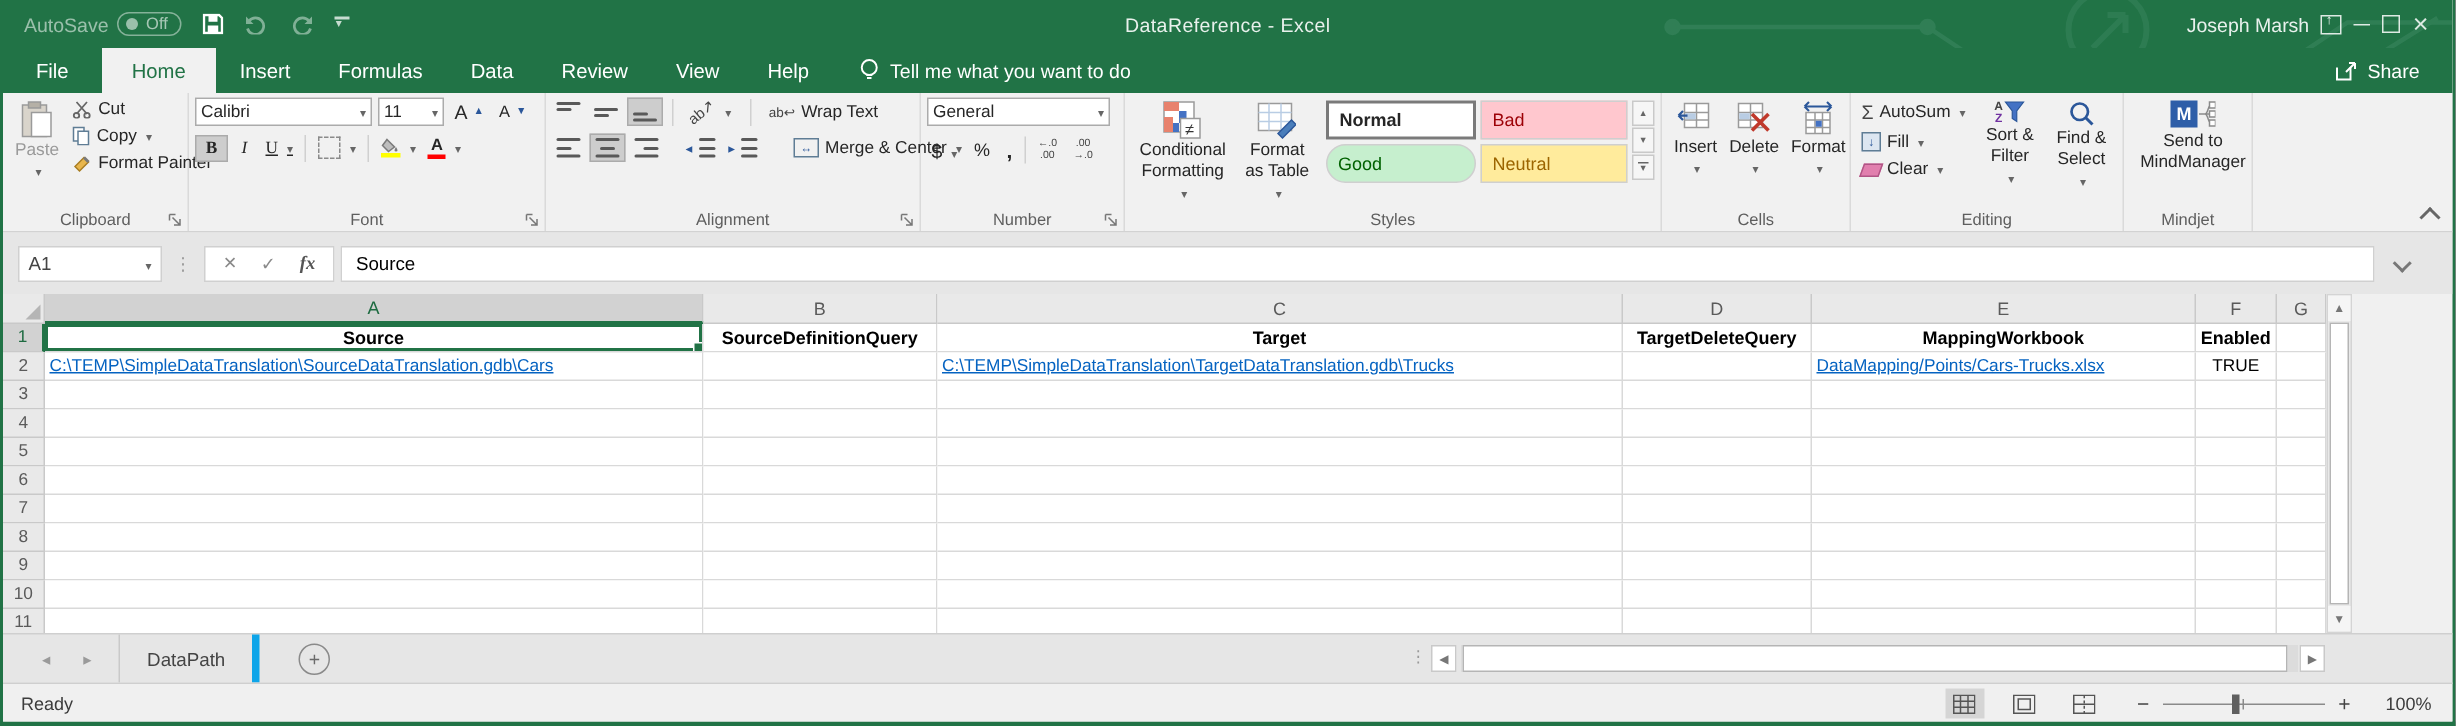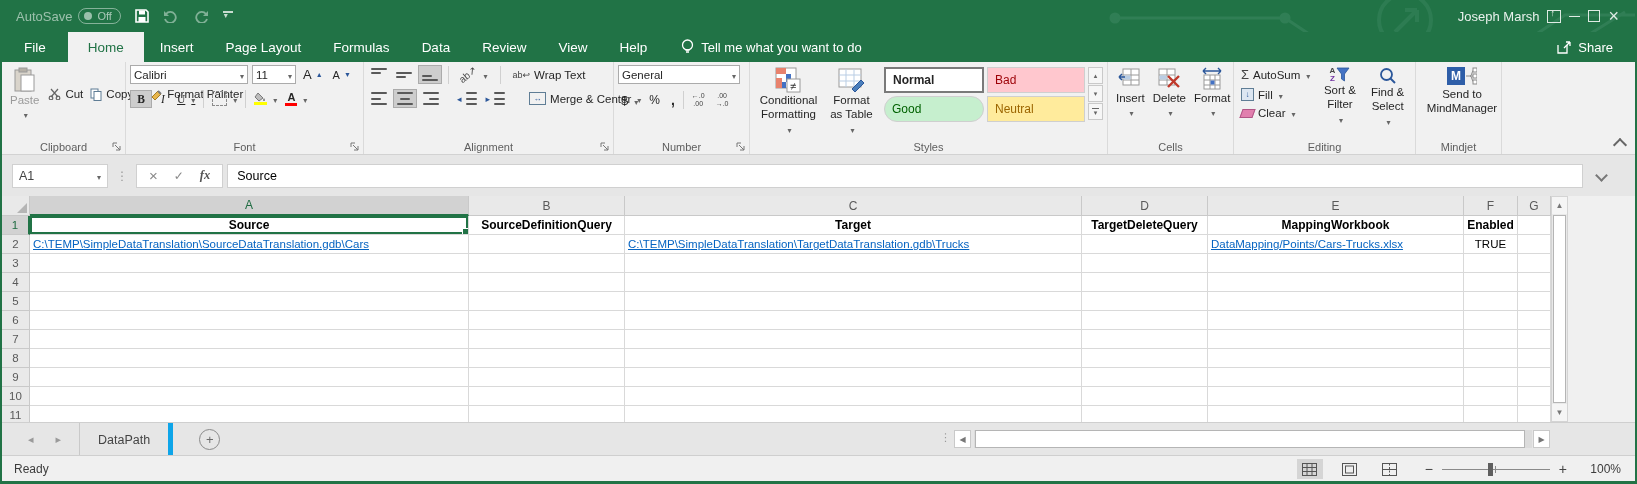--- a/index.html
+++ b/index.html
@@ -170,20 +170,21 @@
         </svg>
       </span>
       <span class="winbtn qat-dim">
         <svg width="16" height="13" viewBox="0 0 16 13">
           <path d="M13 4 a5.5 5.5 0 1 0 1 5" fill="none" stroke="#cfe3d8" stroke-width="1.8"></path>
           <path d="M15 1 v5 h-5 z" fill="#cfe3d8"></path>
         </svg>
       </span>
       <span class="qat-caret"></span>
     </div>
+    <div class="tb-title">DataReference  -  Excel</div>
     <div class="tb-right">
       <span style="color:rgba(255,255,255,.9);">Joseph Marsh</span>
       <span class="winbtn">
           <span class="ribopt-glyph"></span>
         </span>
       <span class="winbtn">
           <span class="min-glyph"></span>
         </span>
       <span class="winbtn">
           <span class="max-glyph"></span>
@@ -194,23 +195,20 @@
 
   <div class="tabrow">
     <div class="rtab" style="padding:0 22px;">
         <span>File</span>
       </div>
     <div class="rtab active" style="padding:0 20px;">
         <span>Home</span>
       </div>
     <div class="rtab">
         <span>Insert</span>
-      </div>
-    <div class="rtab">
-        <span>Page Layout</span>
       </div>
     <div class="rtab">
         <span>Formulas</span>
       </div>
     <div class="rtab">
         <span>Data</span>
       </div>
     <div class="rtab">
         <span>Review</span>
       </div>
@@ -242,21 +240,21 @@
       <div style="display:flex;gap:2px;">
         <div class="bigbtn" style="width:36px;color:#9a9a9a;">
           <svg width="22" height="26" viewBox="0 0 22 26">
             <rect x="1" y="3" width="16" height="21" fill="#d9d4cb" stroke="#9a9a9a"></rect>
             <rect x="5" y="1" width="8" height="4" fill="#b5b0a6" stroke="#9a9a9a"></rect>
             <rect x="7" y="8" width="13" height="16" fill="#fff" stroke="#9a9a9a"></rect>
           </svg>
           <span>Paste</span>
           <span class="cv"></span>
         </div>
-        <div style="display:flex;flex-direction:row;gap:1px;">
+        <div style="display:flex;flex-direction:column;gap:1px;">
           <div class="rbtn">
             <svg width="13" height="12" viewBox="0 0 13 12">
               <path d="M3 1 L10 9 M10 1 L3 9" stroke="#666" stroke-width="1.2" fill="none"></path>
               <circle cx="3" cy="10" r="1.8" fill="none" stroke="#666" stroke-width="1.2"></circle>
               <circle cx="10" cy="10" r="1.8" fill="none" stroke="#666" stroke-width="1.2"></circle>
             </svg>
             <span>Cut</span>
           </div>
           <div class="rbtn">
             <svg width="12" height="13" viewBox="0 0 12 13">

